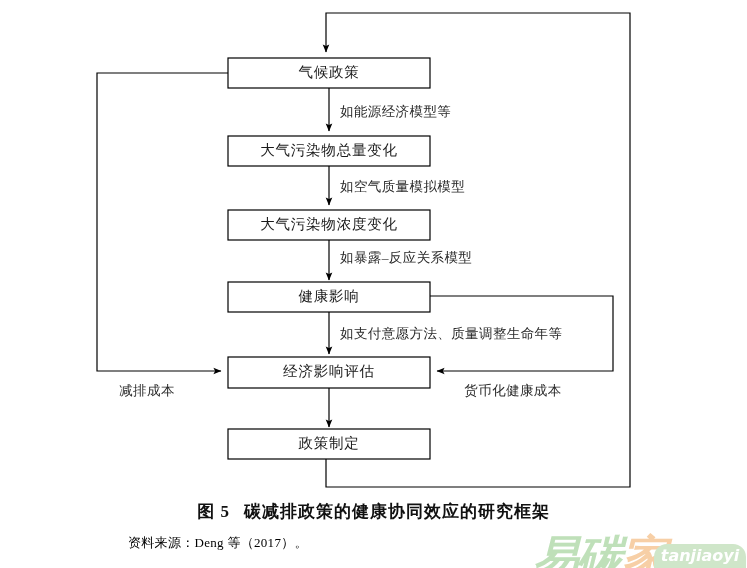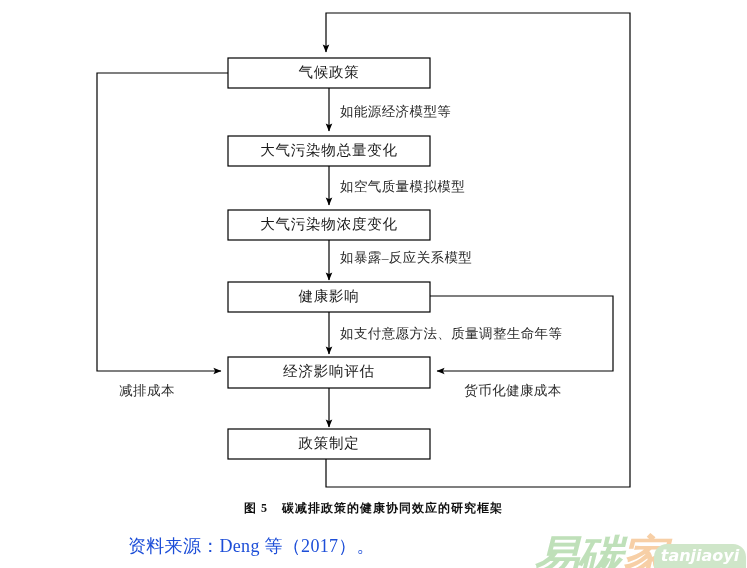--- a/index.html
+++ b/index.html
@@ -57,33 +57,33 @@
     stroke-width: 1.2;
     fill: none;
   }
   .caption {
     position: absolute;
     left: 0;
     top: 500px;
     width: 747px;
     text-align: center;
     font-family: "Liberation Serif", "DejaVu Serif", serif;
-    font-size: 12px;
+    font-size: 17px;
     font-weight: bold;
     color: #111111;
     letter-spacing: 1px;
   }
   .caption .cap-num { margin-right: 14px; }
   .source {
     position: absolute;
     left: 128px;
     top: 534px;
     font-family: "Liberation Serif", "DejaVu Serif", serif;
-    font-size: 18px;
-    color: #1d4ed8;
+    font-size: 13px;
+    color: #000000;
     letter-spacing: 0.3px;
   }
   
   #watermark {
     position: absolute;
     left: 533px;
     top: 494px;
     width: 214px;
     height: 74px;
     pointer-events: none;

